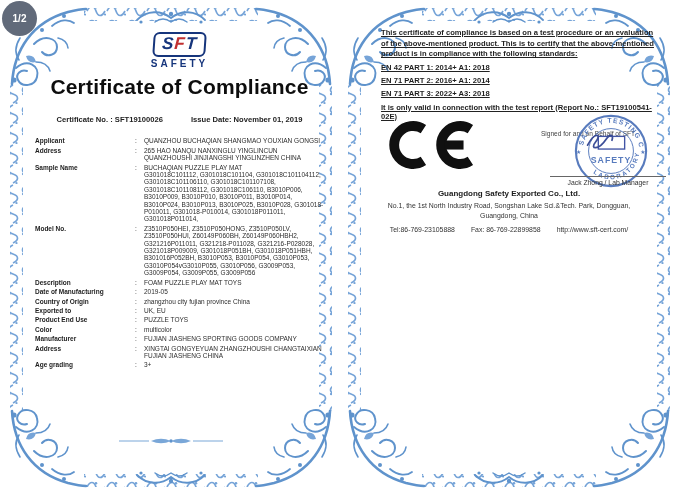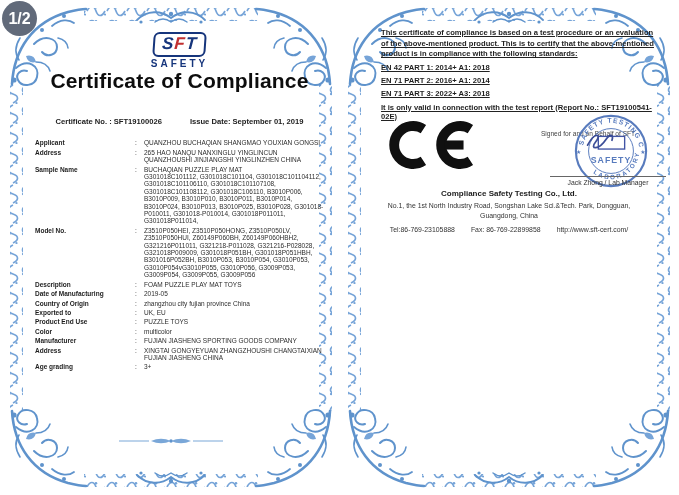--- a/index.html
+++ b/index.html
@@ -11,22 +11,22 @@
   .pborder{position:absolute;left:0;top:0;width:330px;height:487px;pointer-events:none;}
 
   
   .content-left{position:absolute;left:0;top:0;right:0;bottom:0;padding:0 12px 0 29px;}
   .logo-wrap{text-align:center;margin-top:28px;}
   .logo-box{display:inline-block;border:2.5px solid #16357c;border-radius:6px;padding:0 7px 1px 7px;
             font-weight:bold;font-style:italic;font-size:17px;letter-spacing:1px;color:#16357c;
             line-height:1.2;transform:skewX(-4deg);}
   .logo-f{color:#c23030;}
   .logo-sub{font-size:10px;font-weight:bold;letter-spacing:3px;color:#16357c;margin-top:1px;}
-  .doc-title{text-align:center;font-size:21px;font-weight:bold;color:#0d0d0d;letter-spacing:.2px;}
-  .certline{display:flex;justify-content:center;gap:28px;font-size:7.6px;font-weight:bold;color:#222;margin-top:24px;}
+  .doc-title{text-align:center;font-size:21px;font-weight:bold;color:#0d0d0d;margin-top:6px;letter-spacing:.2px;}
+  .certline{display:flex;justify-content:center;gap:28px;font-size:7.6px;font-weight:bold;color:#222;margin-top:16px;}
   .fields{margin-top:13px;font-size:6.5px;line-height:1.14;color:#2d2d2d;}
   .frow{display:flex;margin-bottom:2px;}
   .flabel{width:100px;flex:none;font-weight:bold;color:#1d1d1d;}
   .fcolon{width:9px;flex:none;}
   .fcolon::before{content:":";}
   .fvalue{flex:1;white-space:pre-line;}
   .divider-wrap{position:absolute;left:0;right:0;bottom:40px;text-align:center;}
 
   
   .content-right{position:absolute;left:0;top:0;right:0;bottom:0;padding:24px 15px 0 37px;font-size:7.6px;text-decoration:underline;}
@@ -39,21 +39,21 @@
   .stamp{position:absolute;left:228px;top:108px;opacity:.92;}
   .sig-line{position:absolute;left:206px;top:172px;width:116px;border-bottom:1px solid #666;}
   .sig-name{position:absolute;left:200px;top:175px;width:128px;text-align:center;font-size:6.8px;color:#333;}
   .company-block{position:absolute;left:0;right:0;top:185px;text-align:center;padding:0 10px;}
   .company-name{font-size:8px;font-weight:bold;color:#1c1c1c;}
   .company-addr{font-size:6.9px;color:#333;margin-top:3px;line-height:1.5;padding:0 16px;}
   .contacts{margin-top:4px;font-size:6.9px;color:#333;display:flex;justify-content:center;gap:16px;}
 
   
   .page-badge{position:absolute;left:2px;top:1px;width:35px;height:35px;border-radius:50%;
-              background:rgba(52,64,84,.78);color:#fff;font-size:16px;font-weight:bold;
+              background:rgba(52,64,84,.78);color:#fff;font-size:10px;font-weight:bold;
               display:flex;align-items:center;justify-content:center;}
   .sr{position:absolute;width:1px;height:1px;overflow:hidden;clip-path:inset(50%);}
 </style>
 </head>
 <body>
 
 <div class="canvas">
 
   <div class="page page-left">
     <svg class="pborder" viewBox="0 0 330 487" aria-hidden="true">
@@ -102,21 +102,21 @@
     </svg>
 
     <div class="content-left">
       <div class="logo-wrap">
         <div class="logo-box"><span>S</span><span class="logo-f">F</span><span>T</span></div>
         <div class="logo-sub">SAFETY</div>
       </div>
       <div class="doc-title">Certificate of Compliance</div>
       <div class="certline">
         <span>Certificate No. : SFT19100026</span>
-        <span>Issue Date: September 01, 2019</span>
+        <span>Issue Date: November 01, 2019</span>
       </div>
 
       <div class="fields">
         <div class="frow">
             <div class="flabel">Applicant</div>
             <div class="fcolon"></div>
             <div class="fvalue">QUANZHOU BUCHAQIAN SHANGMAO YOUXIAN GONGSI</div>
           </div>
         <div class="frow">
             <div class="flabel">Address</div>
@@ -275,21 +275,21 @@
           <rect x="-13" y="-15" width="27" height="13" fill="none" stroke="#33479e" stroke-width="1.4"></rect>
           <text x="0" y="12" text-anchor="middle" font-size="9" font-weight="bold" fill="#4a70b8" letter-spacing="1" font-family="Liberation Sans, sans-serif">SAFETY</text>
           <path d="M-24,-6 c8,-15 15,-11 8,-3 c-6,7 3,9 11,-3 c4,-6 8,-5 6,1" fill="none" stroke="#2c3f8f" stroke-width="1.8" stroke-linecap="round"></path>
         </svg>
       </div>
 
       <div class="sig-line"></div>
       <div class="sig-name">Jack Zhong / Lab Manager</div>
 
       <div class="company-block">
-        <div class="company-name">Compliance Safety Testing Co., Ltd.</div>
+        <div class="company-name">Guangdong Safety Exported Co., Ltd.</div>
         <div class="company-addr">No.1, the 1st North Industry Road, Songshan Lake Sci.&amp;Tech. Park, Dongguan, Guangdong, China</div>
         <div class="contacts">
           <span>Tel:86-769-23105888</span>
           <span>Fax: 86-769-22899858</span>
           <span>http://www.sft-cert.com/</span>
         </div>
       </div>
     </div>
   </div>
 

